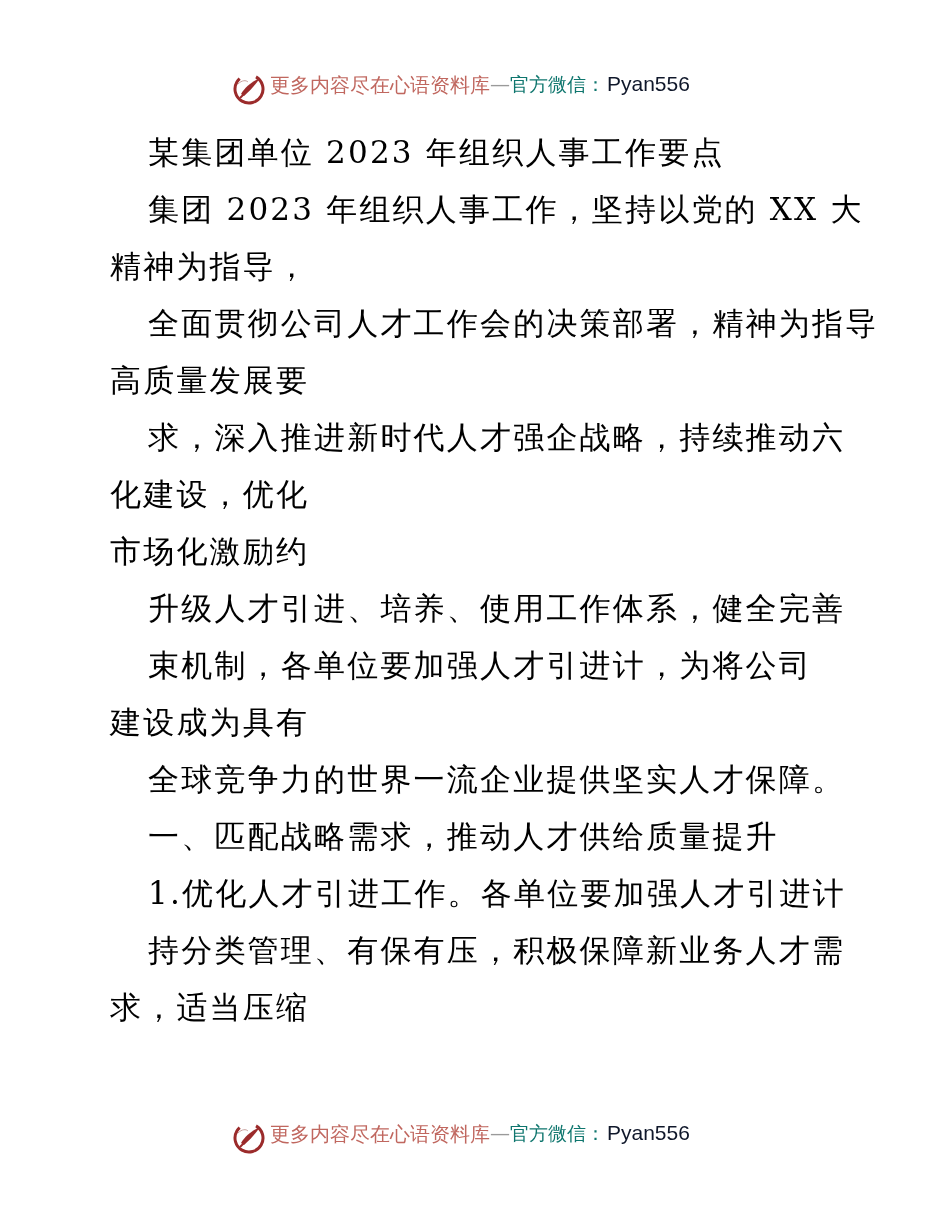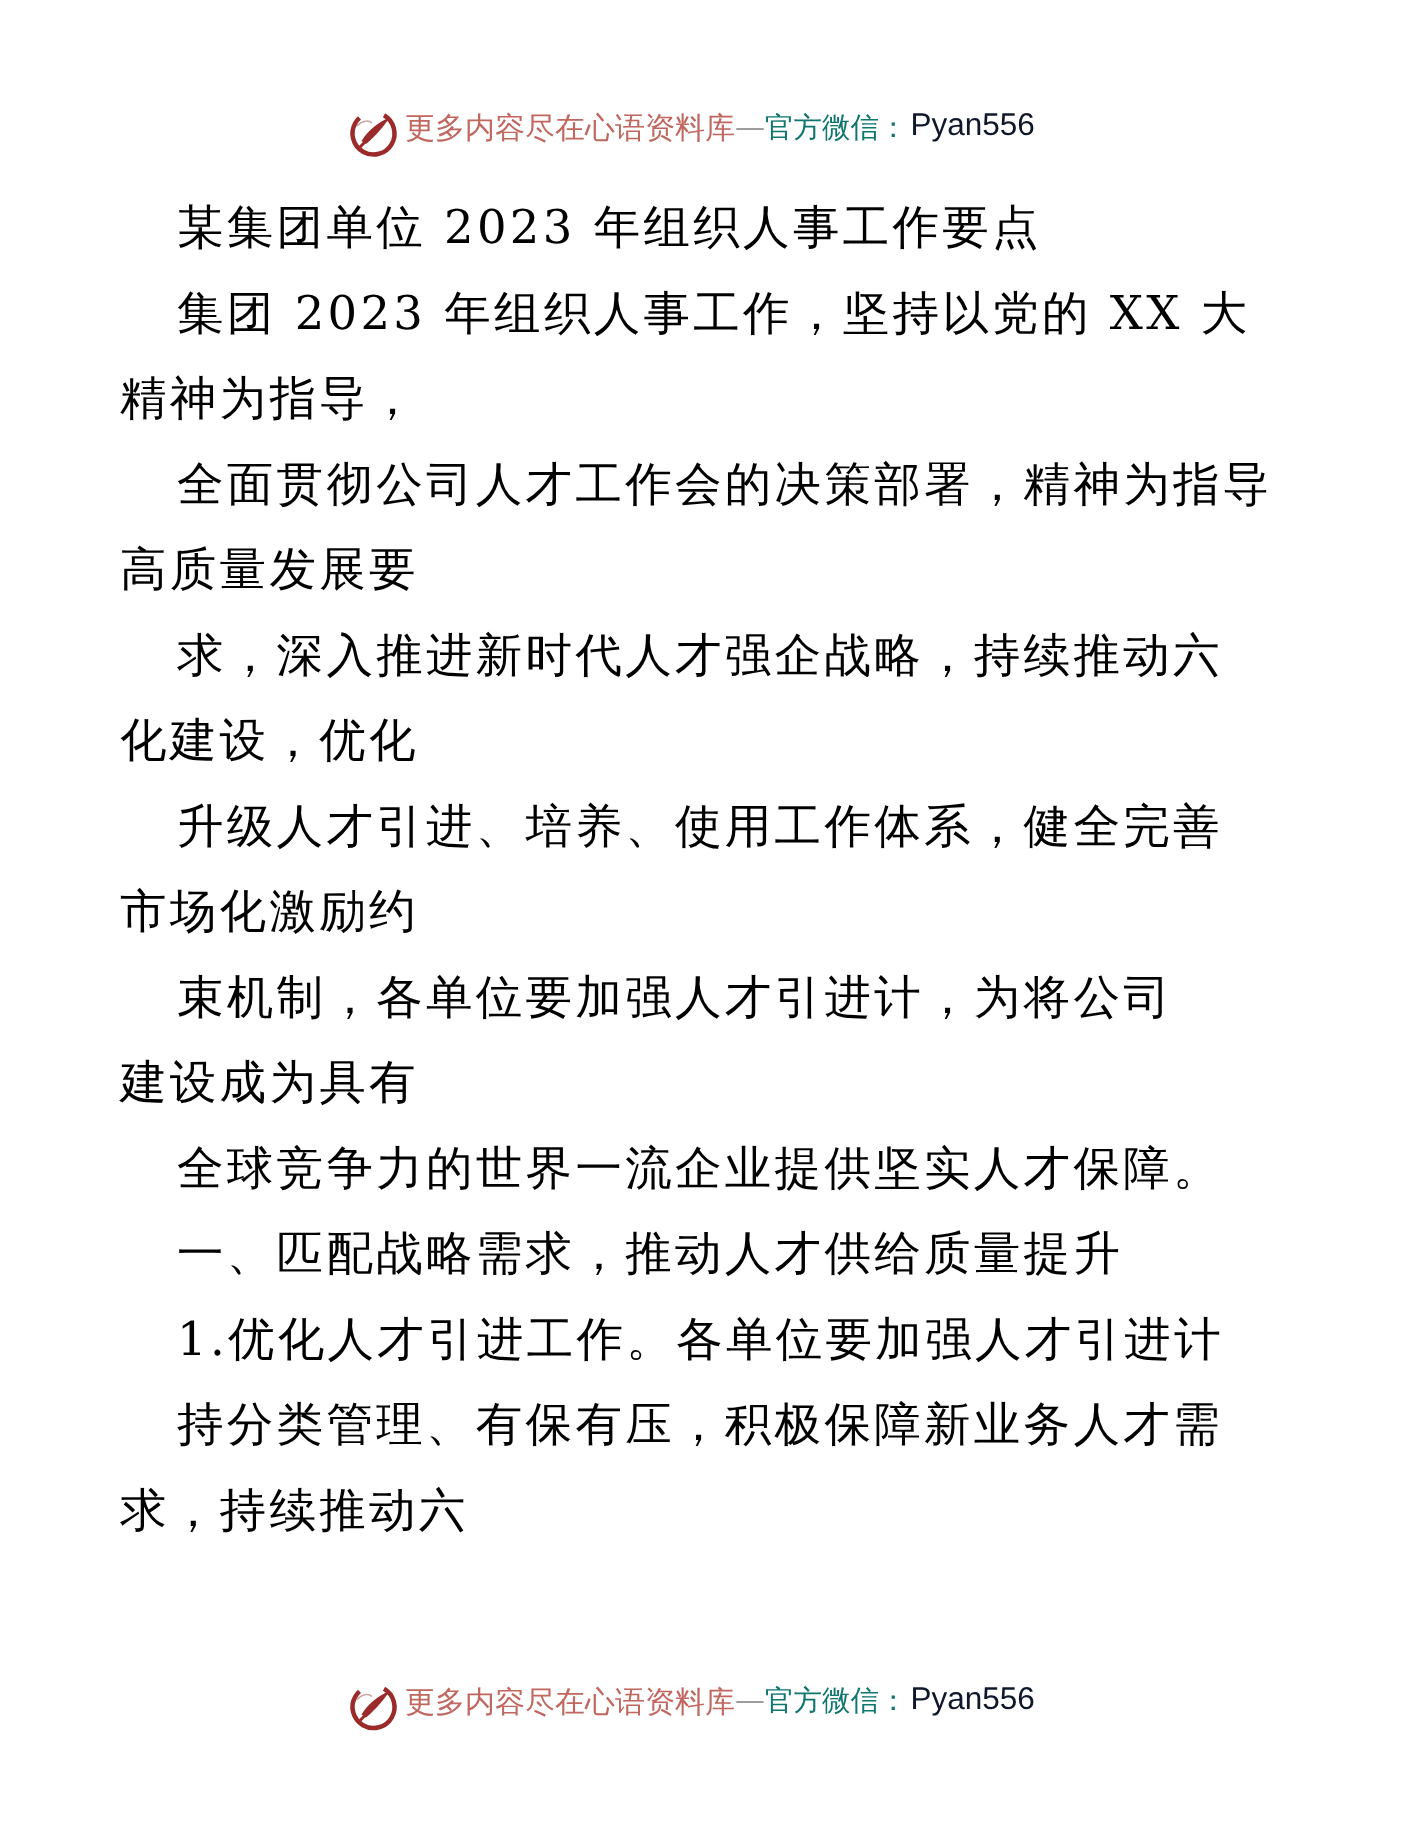--- a/index.html
+++ b/index.html
@@ -45,21 +45,21 @@
       font-size: 19px;
     }
     .banner .handle {
       color: #0f172a;
       font-family: "Liberation Sans", "DejaVu Sans", sans-serif;
       font-size: 21px;
       margin-left: 2px;
     }
     .page {
       position: absolute;
-      left: 80px;
+      left: 110px;
       top: 124px;
       width: 760px;
     }
     .line {
       font-size: 31px;
       line-height: 57px;
       height: 57px;
       white-space: nowrap;
       letter-spacing: 2.2px;
     }
@@ -84,29 +84,29 @@
 </div>
 
 <div class="page">
   <div class="line indent">某集团单位 2023 年组织人事工作要点</div>
   <div class="line indent">集团 2023 年组织人事工作，坚持以党的 XX 大</div>
   <div class="line">精神为指导，</div>
   <div class="line indent">全面贯彻公司人才工作会的决策部署，精神为指导</div>
   <div class="line">高质量发展要</div>
   <div class="line indent">求，深入推进新时代人才强企战略，持续推动六</div>
   <div class="line">化建设，优化</div>
+  <div class="line">市场化激励约</div>
   <div class="line indent">升级人才引进、培养、使用工作体系，健全完善</div>
-  <div class="line">市场化激励约</div>
   <div class="line indent">束机制，各单位要加强人才引进计，为将公司</div>
   <div class="line">建设成为具有</div>
   <div class="line indent">全球竞争力的世界一流企业提供坚实人才保障。</div>
   <div class="line indent">一、匹配战略需求，推动人才供给质量提升</div>
   <div class="line indent">1.优化人才引进工作。各单位要加强人才引进计</div>
   <div class="line indent">持分类管理、有保有压，积极保障新业务人才需</div>
-  <div class="line">求，持续推动六</div>
+  <div class="line">求，适当压缩</div>
 </div>
 
 <div class="banner bottom">
   <svg class="logo" viewBox="0 0 34 34">
     <circle cx="17" cy="17" r="14" fill="none" stroke="#9b2b2b" stroke-width="3" stroke-dasharray="70 18" transform="rotate(-60 17 17)"></circle>
     <path d="M9 22 C 14 14, 20 10, 28 6 C 24 12, 19 18, 12 24 Z" fill="#9b2b2b"></path>
     <path d="M8 26 L 13 21" stroke="#9b2b2b" stroke-width="2"></path>
     <path d="M6 12 C 10 8, 14 8, 16 10" fill="none" stroke="#c9a3a0" stroke-width="1"></path>
   </svg>
   <span class="lead">更多内容尽在心语资料库</span>

